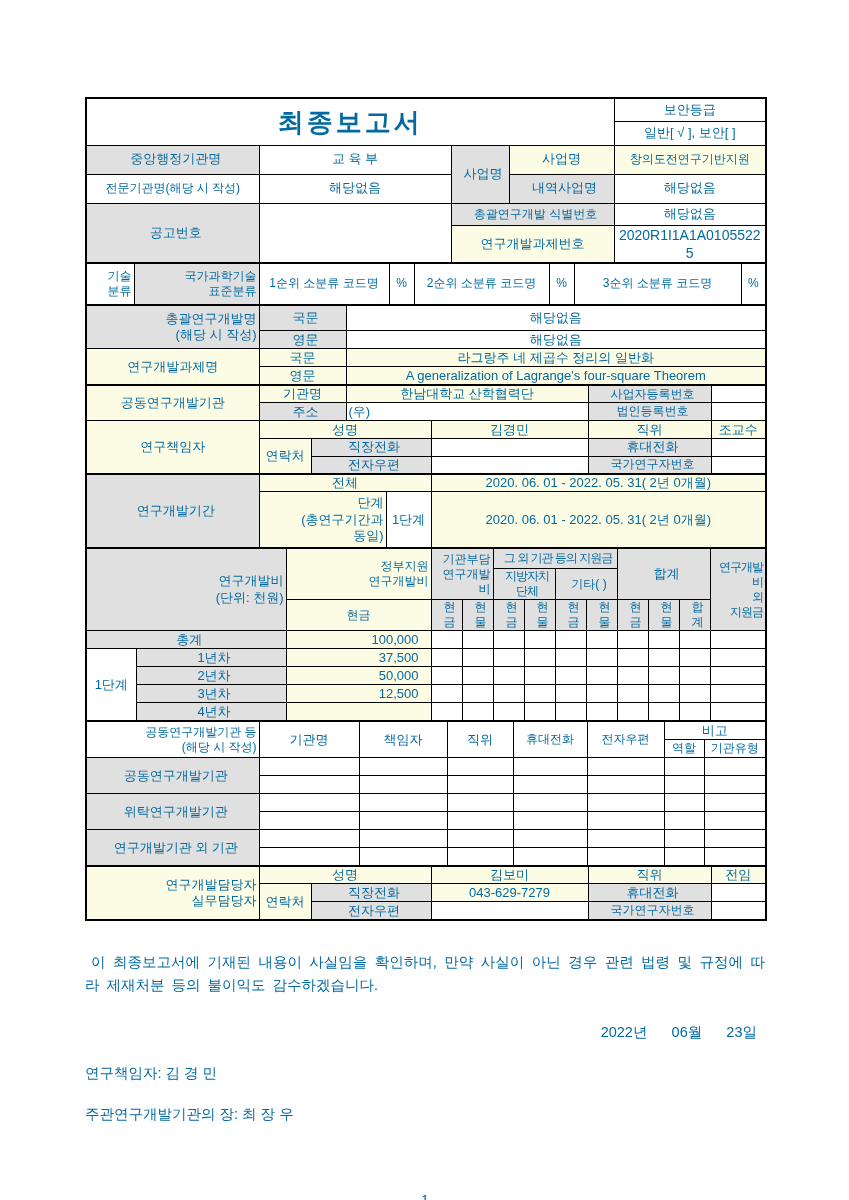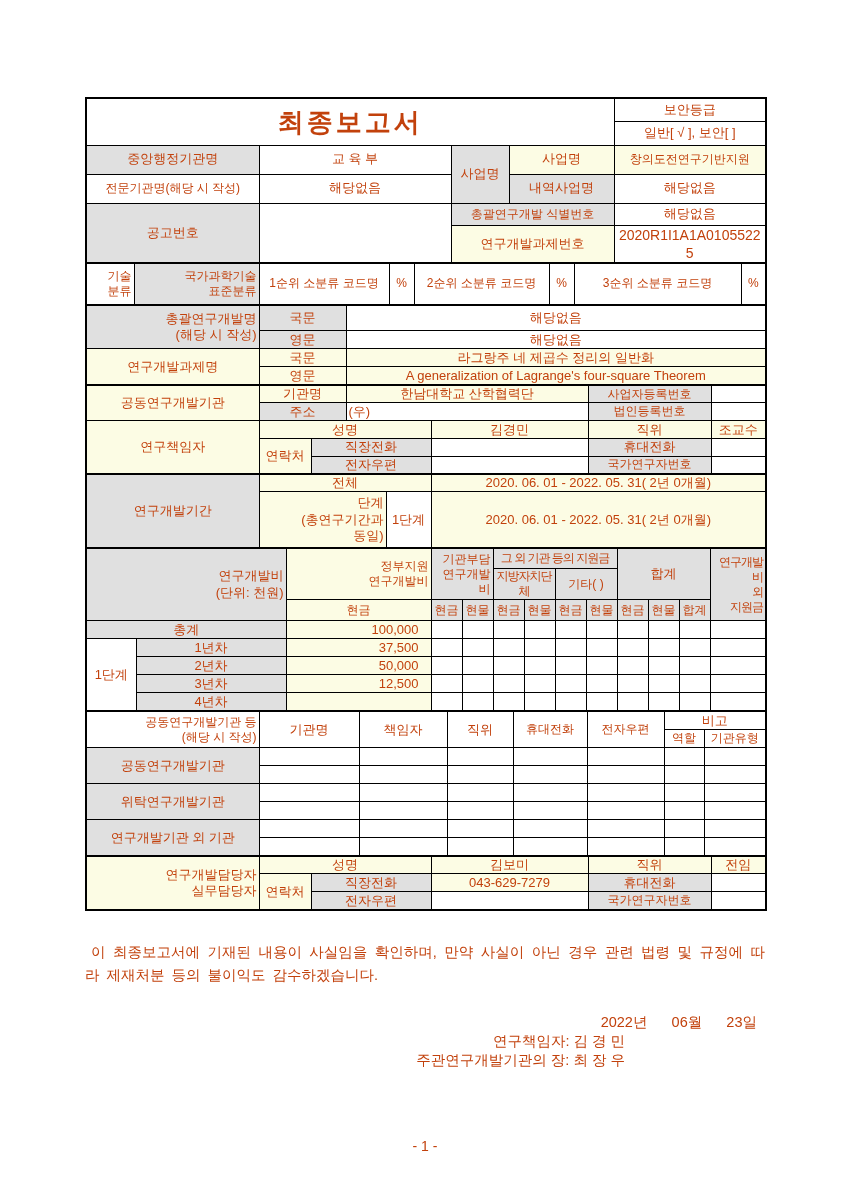--- a/index.html
+++ b/index.html
@@ -1,36 +1,36 @@
 <!DOCTYPE html>
 <html><head>
 <meta charset="utf-8">
 <style>
   html,body{margin:0;padding:0;}
   .page{width:849px;height:1200px;background:#ffffff;position:relative;
-        font-family:"Liberation Sans","DejaVu Sans",sans-serif;color:#c2410c;}
+        font-family:"Liberation Sans","DejaVu Sans",sans-serif;color:#0369a1;}
   .content{position:absolute;left:85px;top:97px;width:680px;}
   table{border-collapse:collapse;table-layout:fixed;width:680px;border:2px solid #000;}
   table + table{margin-top:-2px;}
   td{border:1px solid #000;font-size:13px;text-align:center;vertical-align:middle;
      padding:0 2px;overflow:hidden;line-height:1.25;}
-  .g{background:#e0e0e0;}
+  .g{background:#e0e0e0;padding-left:8px;}
   .y{background:#fcfce4;}
   .L{text-align:left;}
   .pl{white-space:pre-line;text-align:right;}
   .title{font-size:26px;font-weight:bold;letter-spacing:3px;background:#fff;}
   .sec{font-size:13px;}
   .num{font-size:14px;word-break:break-all;line-height:1.3;}
   .f12{font-size:12px;}
   .tight{letter-spacing:-1px;font-size:12px;}
   .val{ text-align:right;padding-right:12px;}
   .para{margin-top:30px;font-size:14.5px;line-height:1.6;text-align:justify;
         word-spacing:3px;text-indent:6px;}
   .date{margin-top:26px;font-size:14.5px;text-align:right;padding-right:8px;white-space:pre;}
-  .sign{font-size:14.5px;text-align:right;padding-right:140px;}
+  .sign{margin-top:22px;font-size:14.5px;text-align:left;padding-right:140px;}
   .pageno{margin-top:68px;font-size:14px;text-align:center;}
 </style>
 </head>
 <body>
 
 <div class="page">
 <div class="content">
 
   <table>
     <colgroup>

